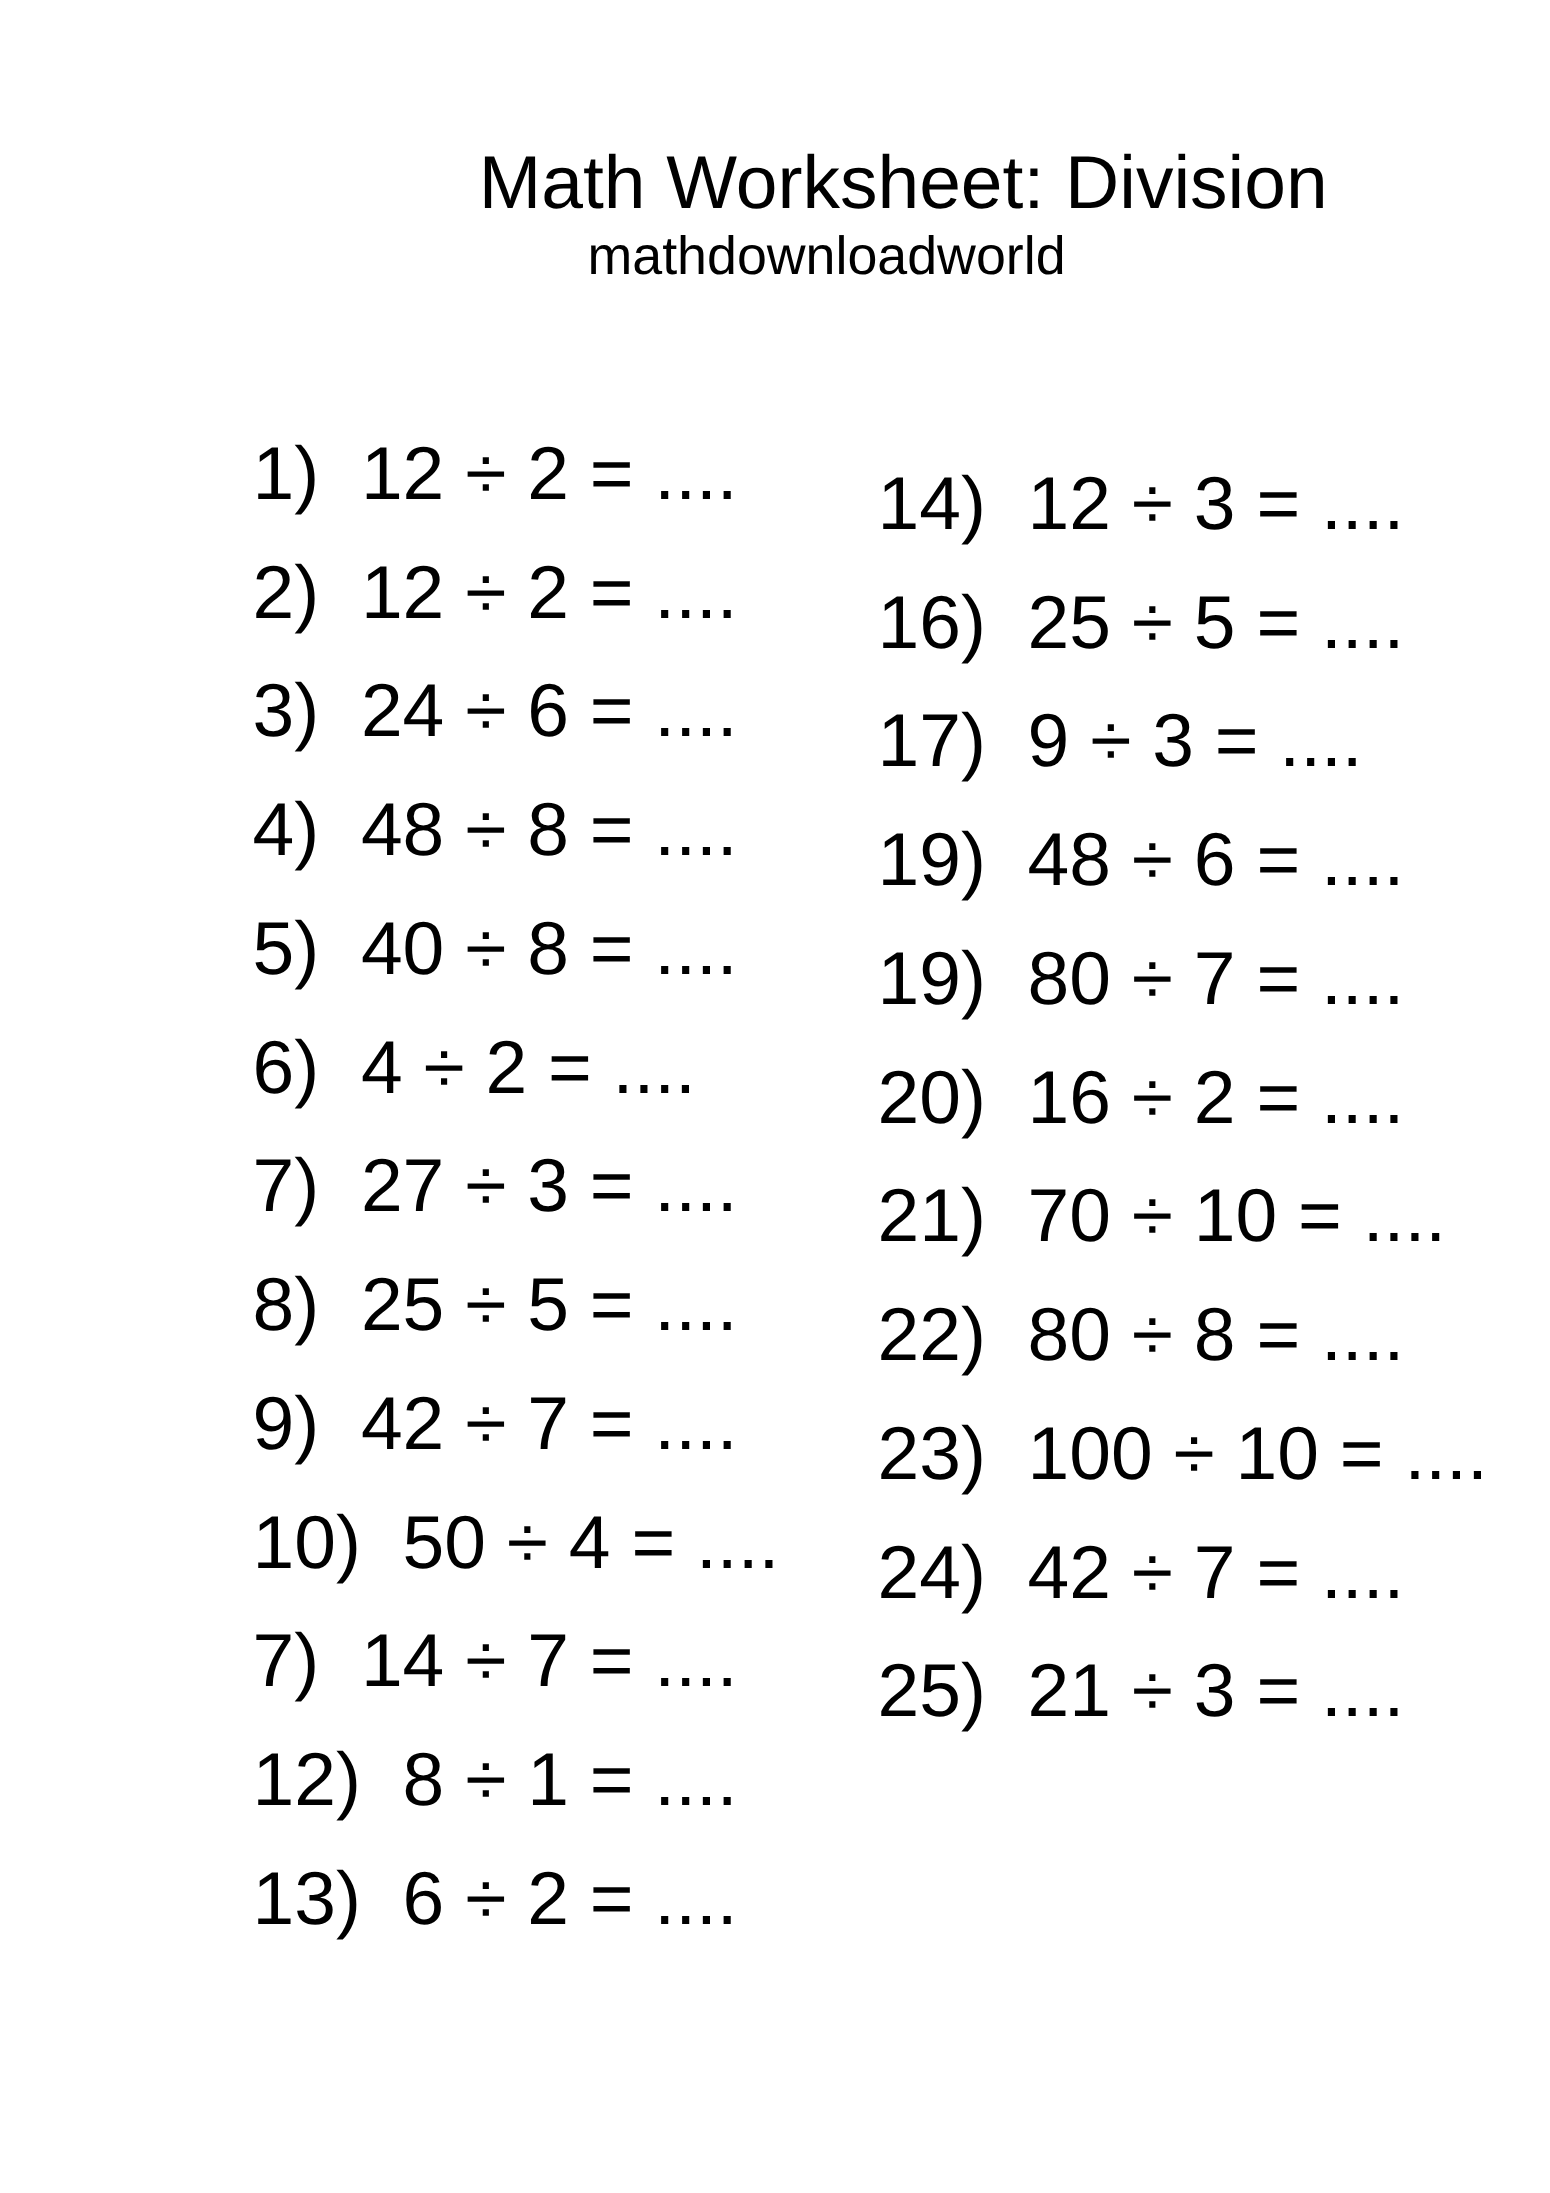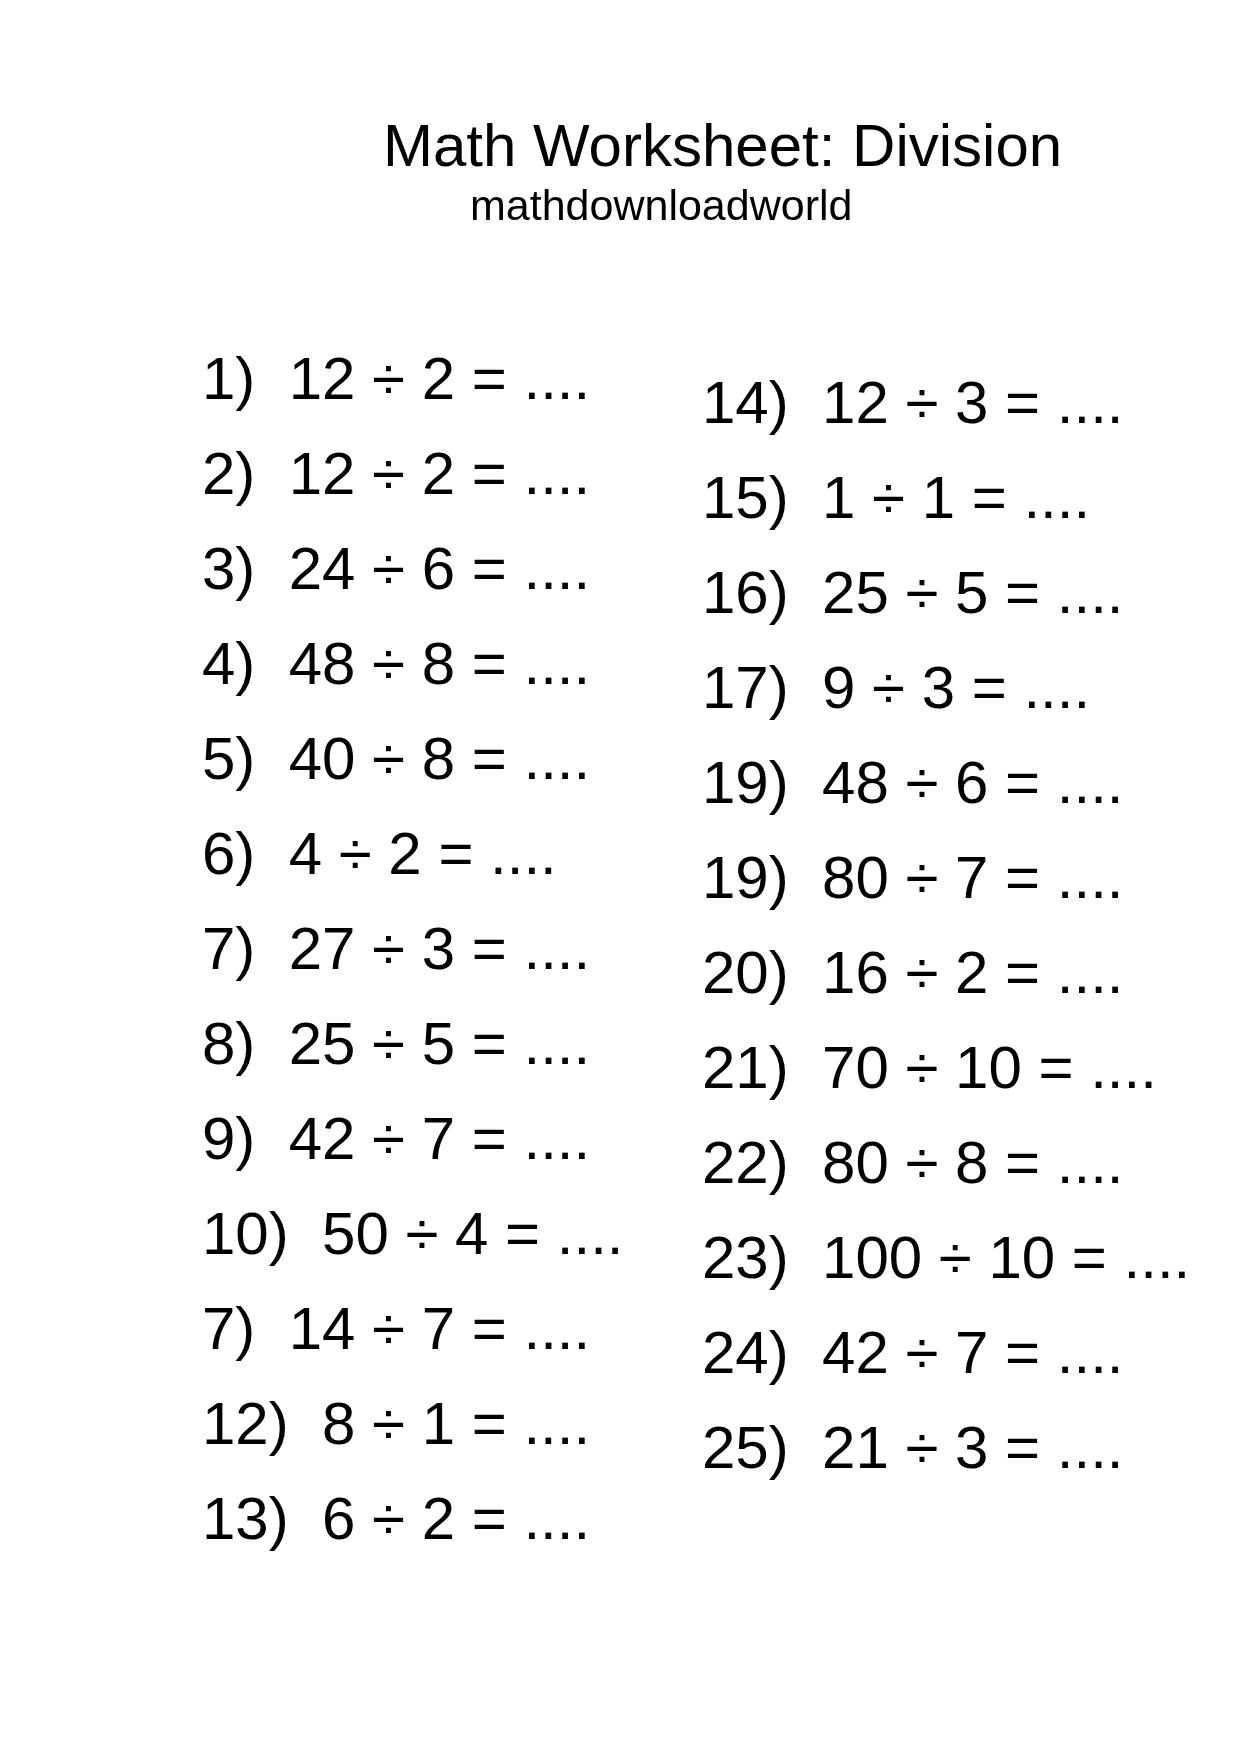--- a/index.html
+++ b/index.html
@@ -67,21 +67,20 @@
   <li class="problem"><span>8)</span>  <span>25 ÷ 5 = ....</span></li>
   <li class="problem"><span>9)</span>  <span>42 ÷ 7 = ....</span></li>
   <li class="problem"><span>10)</span>  <span>50 ÷ 4 = ....</span></li>
   <li class="problem"><span>7)</span>  <span>14 ÷ 7 = ....</span></li>
   <li class="problem"><span>12)</span>  <span>8 ÷ 1 = ....</span></li>
   <li class="problem"><span>13)</span>  <span>6 ÷ 2 = ....</span></li>
 </ol>
 
 <ol class="column col-right">
   <li class="problem"><span>14)</span>  <span>12 ÷ 3 = ....</span></li>
-  <li class="problem"><span>15)</span>  <span>1 ÷ 1 = ....</span></li>
   <li class="problem"><span>16)</span>  <span>25 ÷ 5 = ....</span></li>
   <li class="problem"><span>17)</span>  <span>9 ÷ 3 = ....</span></li>
   <li class="problem"><span>19)</span>  <span>48 ÷ 6 = ....</span></li>
   <li class="problem"><span>19)</span>  <span>80 ÷ 7 = ....</span></li>
   <li class="problem"><span>20)</span>  <span>16 ÷ 2 = ....</span></li>
   <li class="problem"><span>21)</span>  <span>70 ÷ 10 = ....</span></li>
   <li class="problem"><span>22)</span>  <span>80 ÷ 8 = ....</span></li>
   <li class="problem"><span>23)</span>  <span>100 ÷ 10 = ....</span></li>
   <li class="problem"><span>24)</span>  <span>42 ÷ 7 = ....</span></li>
   <li class="problem"><span>25)</span>  <span>21 ÷ 3 = ....</span></li>

